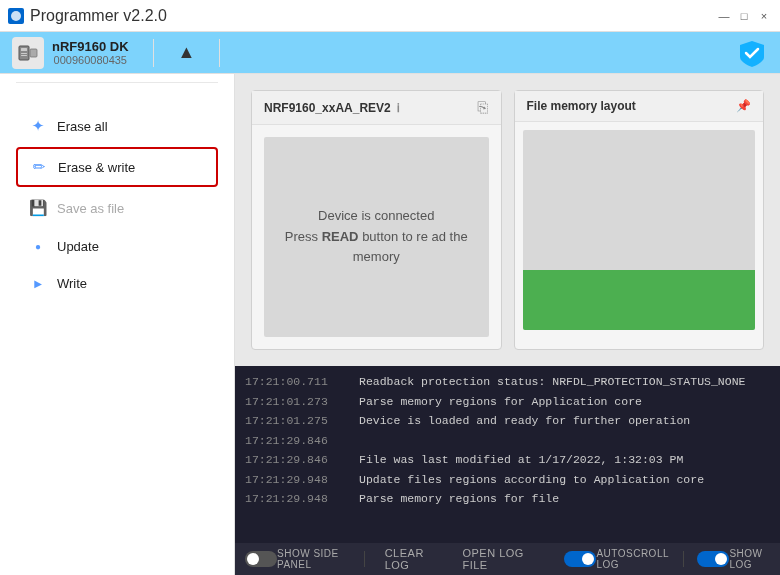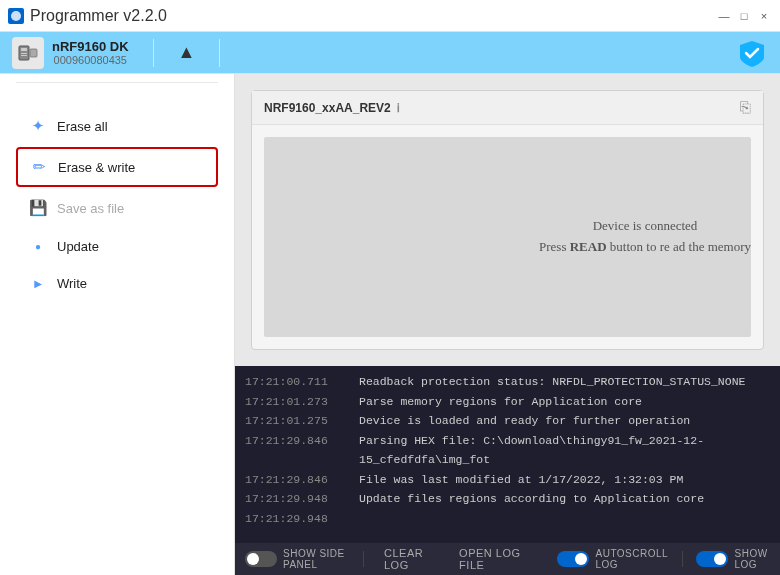--- a/index.html
+++ b/index.html
@@ -288,21 +288,20 @@
       background: #2a2a3a;
       display: flex;
       align-items: center;
       padding: 0 10px;
       gap: 12px;
       flex-shrink: 0;
     }
     .toggle-group {
       display: flex;
       align-items: center;
-      gap: 6px;
     }
     .toggle {
       width: 32px;
       height: 16px;
       border-radius: 8px;
       background: #555;
       position: relative;
       cursor: pointer;
       flex-shrink: 0;
     }
@@ -424,60 +423,73 @@
 
       <div class="memory-panel">
         <div class="panel-header">
           <div class="panel-title">
             <span>NRF9160_xxAA_REV2</span>
             <span class="panel-title-icon">ℹ</span>
           </div>
           <span class="panel-action-icon">⎘</span>
         </div>
         <div class="panel-body">
-          <div class="memory-visual" style="background:#d8d8d8; align-items:flex-end; justify-content:center;font-family:Liberation Serif, serif;">
+          <div class="memory-visual" style="background:#d8d8d8; align-items:flex-start; justify-content:center;">
             <div class="device-connected-text">
               <div>Device is connected</div>
               <div style="">
                 Press <strong>READ</strong> button to re ad the memory
               </div>
             </div>
           </div>
         </div>
       </div>
 
+      <div class="memory-panel">
+        <div class="panel-header">
+          <div class="panel-title">
+            <span>File memory layout</span>
+          </div>
+          <span class="panel-action-icon" style="font-size:12px;">📌</span>
+        </div>
+        <div class="panel-body" style="padding:8px;">
+          <div class="memory-visual">
+            <div class="memory-bar" style="height:60px;"></div>
+          </div>
+        </div>
+      </div>
     </div>
 
     <div class="log-area">
       <div class="log-line">
         <span class="log-time">17:21:00.711</span>
         <span class="log-msg">Readback protection status: NRFDL_PROTECTION_STATUS_NONE</span>
       </div>
       <div class="log-line">
         <span class="log-time">17:21:01.273</span>
         <span class="log-msg">Parse memory regions for Application core</span>
       </div>
       <div class="log-line">
         <span class="log-time">17:21:01.275</span>
         <span class="log-msg">Device is loaded and ready for further operation</span>
       </div>
       <div class="log-line">
         <span class="log-time">17:21:29.846</span>
-        <span class="log-msg">Parsing HEX file: C:\download\thingy91_fw_2021-12-15_cfedfdfa\img_fot</span>
       </div>
       <div class="log-line">
         <span class="log-time">17:21:29.846</span>
         <span class="log-msg">File was last modified at 1/17/2022, 1:32:03 PM</span>
       </div>
       <div class="log-line">
         <span class="log-time">17:21:29.948</span>
         <span class="log-msg">Update files regions according to Application core</span>
       </div>
       <div class="log-line">
         <span class="log-time">17:21:29.948</span>
+        <span class="log-msg">Parse memory regions for file</span>
       </div>
     </div>
 
     <div class="bottom-bar">
       <div class="toggle-group">
         <div class="toggle off">
           <div class="toggle-knob"></div>
         </div>
         <span class="toggle-label">SHOW SIDE PANEL</span>
       </div>

